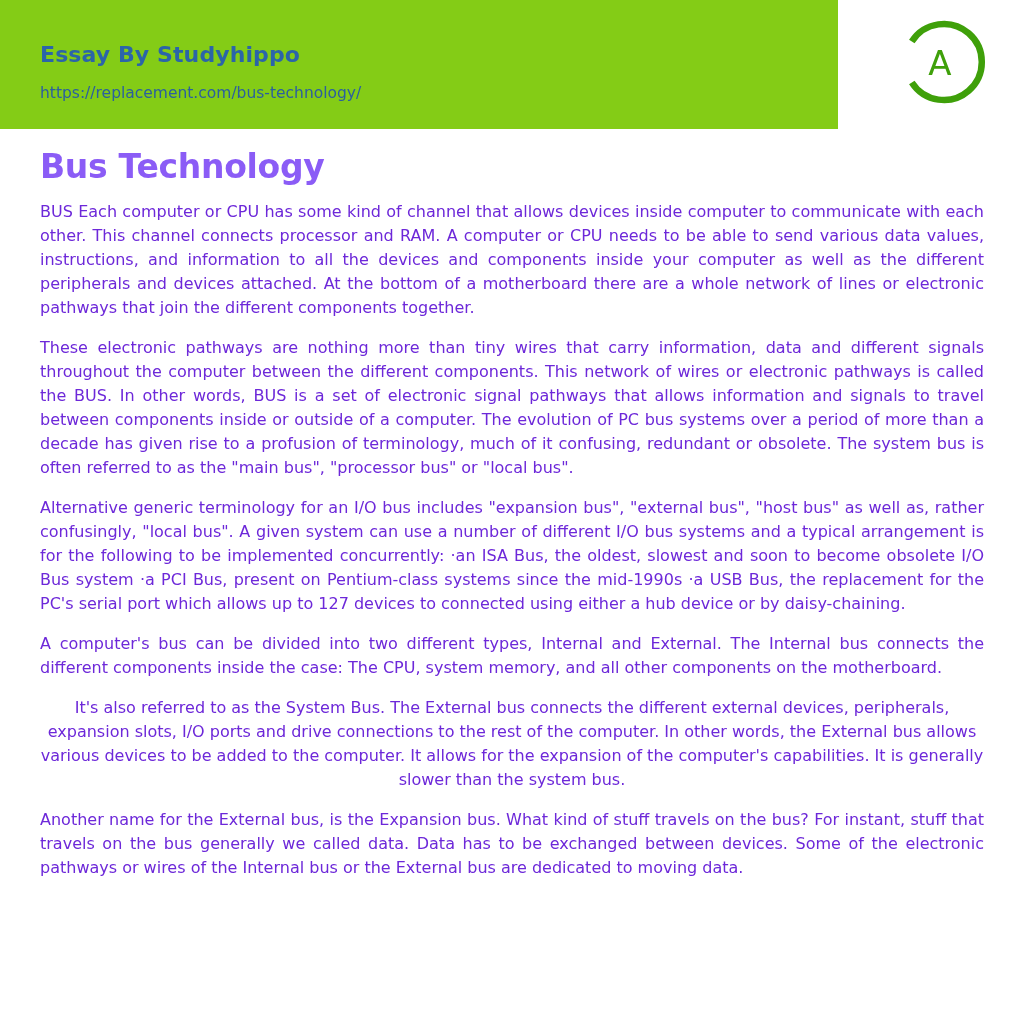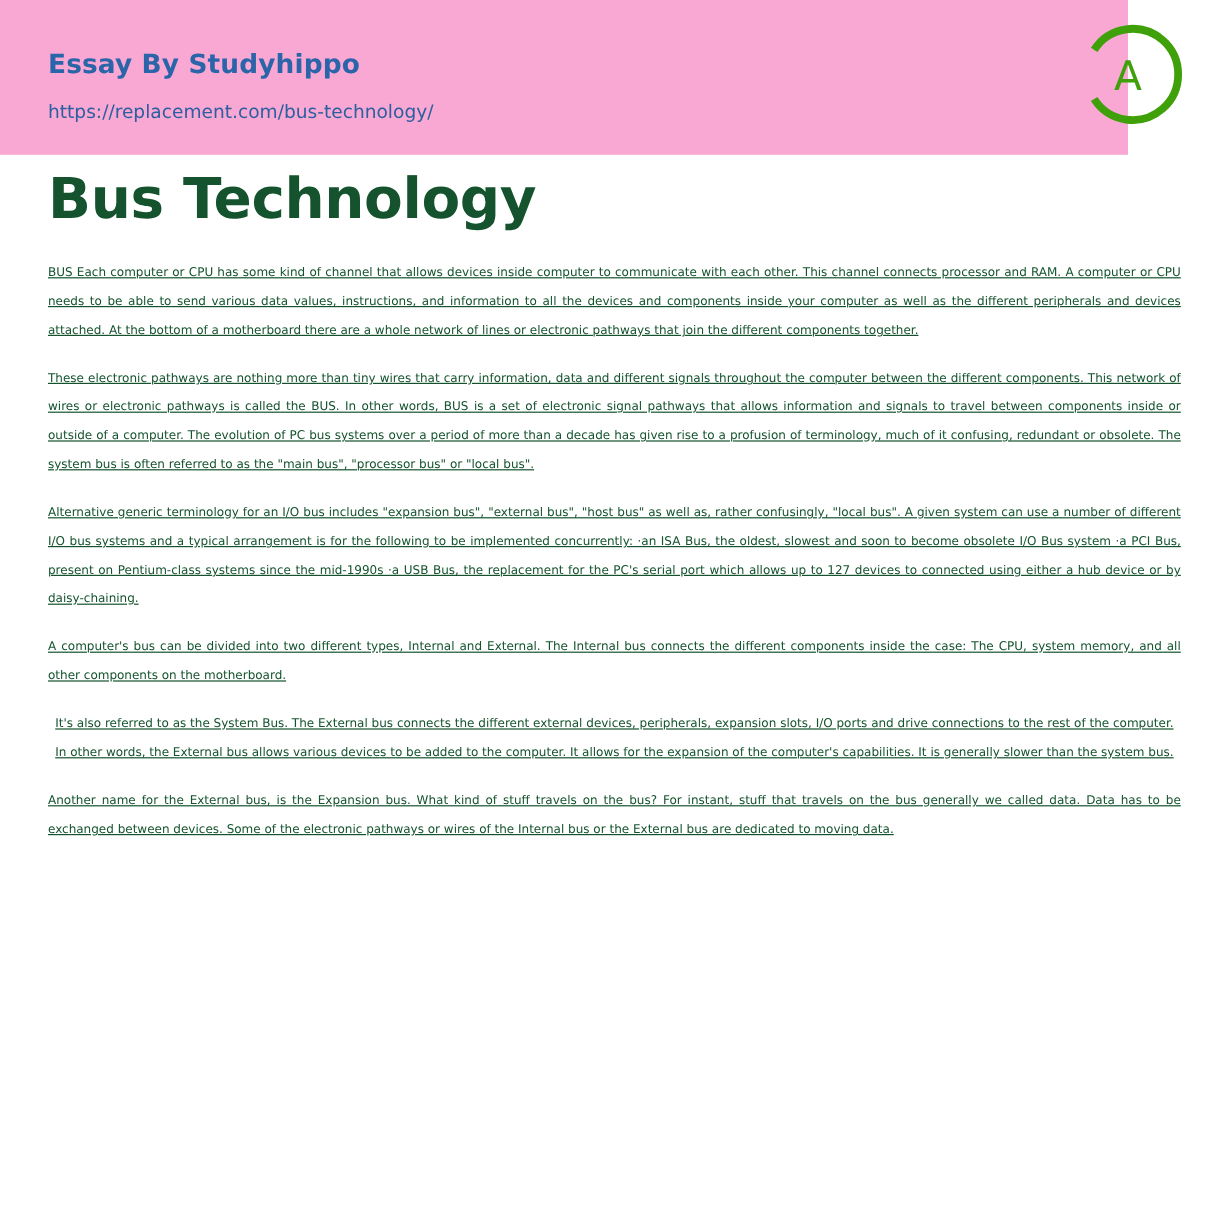--- a/index.html
+++ b/index.html
@@ -1,44 +1,44 @@
 <!DOCTYPE html>
 <html><head>
 <meta charset="utf-8">
 <style>
   * { box-sizing: border-box; margin: 0; padding: 0; }
   html, body { width: 1024px; height: 1025px; background: #ffffff; overflow: hidden; }
   body { font-family: "DejaVu Sans", sans-serif; color: #222222; }
 
   .header {
-    position: absolute; left: 0; top: 0; width: 940px; height: 129px;
-    background: #f9a8d4;
+    position: absolute; left: 0; top: 0; width: 838px; height: 129px;
+    background: #84cc16;
   }
   .brand-title {
     position: absolute; left: 40px; top: 42px;
     font-size: 22px; font-weight: bold; color: #2b65a9;
     letter-spacing: 0.1px; white-space: nowrap;
   }
   .brand-url {
     position: absolute; left: 40px; top: 84px;
     font-size: 15.5px; color: #2b5f9f; white-space: nowrap;
     text-decoration: none;
   }
   .logo {
     position: absolute; left: 900px; top: 18px; width: 88px; height: 88px;
   }
 
   .main { position: absolute; left: 40px; top: 144px; width: 944px; }
   .page-title {
-    font-size: 47px; font-weight: bold; color: #14532d;
-    line-height: 46px; margin-bottom: 26px; letter-spacing: -0.3px;
+    font-size: 33px; font-weight: bold; color: #8b5cf6;
+    line-height: 46px; margin-bottom: 10px; letter-spacing: -0.3px;
   }
   .para {
-    font-size: 10px; line-height: 24px; color: #14532d;
-    margin-bottom: 16px; letter-spacing: 0px; text-decoration: underline;
+    font-size: 16px; line-height: 24px; color: #6d28d9;
+    margin-bottom: 16px; letter-spacing: 0px;
   }
   .justify { text-align: justify; }
   .left { text-align: center; }
 </style>
 </head>
 <body>
 
 <div class="header">
   <div class="brand-title">Essay By Studyhippo</div>
   <a class="brand-url">https://replacement.com/bus-technology/</a>

